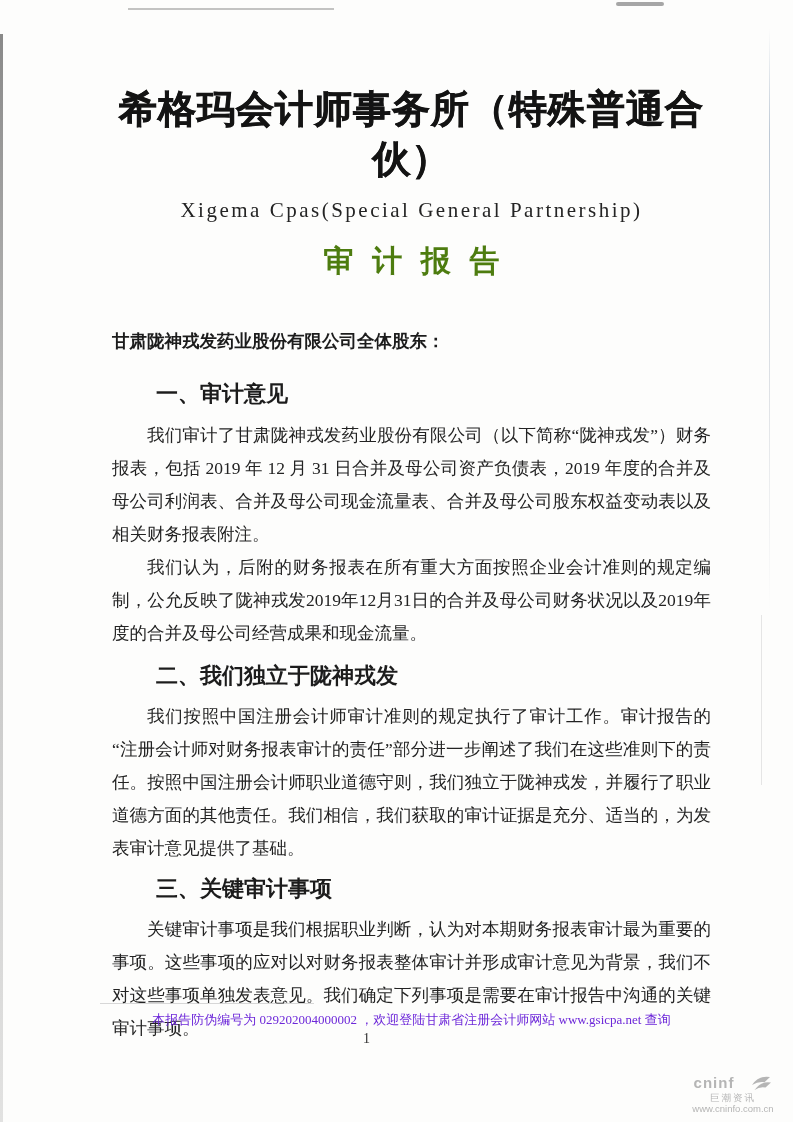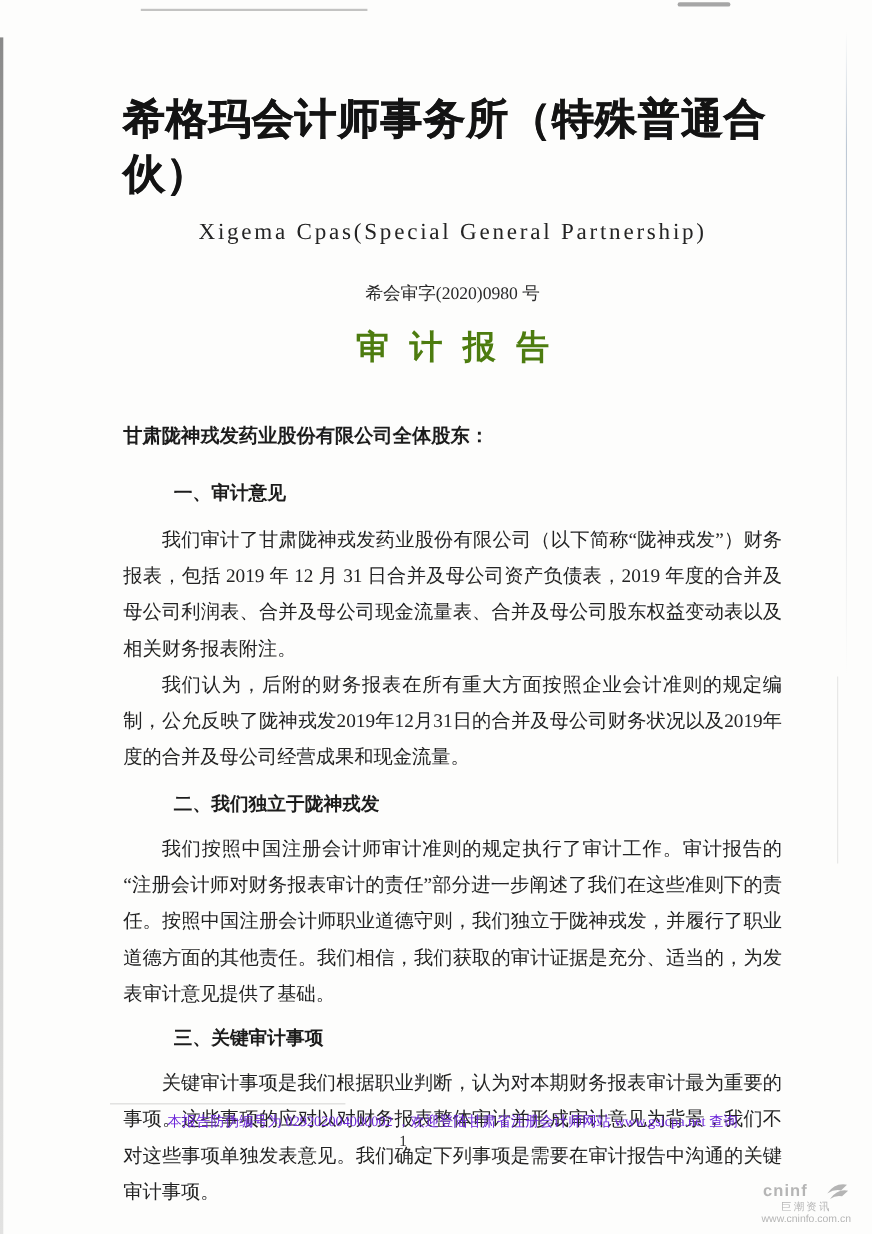--- a/index.html
+++ b/index.html
@@ -50,20 +50,21 @@
   .doc {
     position: absolute;
     left: 0; top: 0; right: 0; bottom: 0;
     padding: 0 82px 0 112px;
   }
   .firm-cn {
     margin: 84px 0 0 0;
     font-size: 38px;
     line-height: 50px;
     font-weight: 900;
+    text-align: center;
     letter-spacing: 1px;
     color: #141414;
     -webkit-text-stroke: 0.6px #141414;
   }
   .firm-en {
     margin-top: 13px;
     font-size: 21px;
     line-height: 27px;
     text-align: center;
     letter-spacing: 2.5px;
@@ -87,22 +88,22 @@
     color: #4d7c0f;
   }
   .salutation {
     margin: 46px 0 0 0;
     font-size: 17.5px;
     line-height: 26px;
     font-weight: 700;
     color: #1c1c1c;
   }
   .sec-heading {
-    margin: 12px;
-    font-size: 17px;
+    margin: 0;
+    font-size: 22px;
     line-height: 24px;
     font-weight: 700;
     text-indent: 2em;
     color: #1c1c1c;
   }
   .h-first   { margin-top: 28px; }
   .h-later   { margin-top: 14px; }
   .h-later2  { margin-top: 12px; }
   .para {
     margin: 0;
@@ -177,21 +178,20 @@
   <div class="artifact top-line"></div>
   <div class="artifact top-dash"></div>
   <div class="artifact right-streak"></div>
   <div class="artifact right-streak2"></div>
   <div class="artifact footer-faint-line"></div>
 
   <div class="doc">
 
     <div class="firm-cn">希格玛会计师事务所（特殊普通合伙）</div>
     <div class="firm-en">Xigema Cpas(Special General Partnership)</div>
-    <div class="ref-no">希会审字(2020)0980 号</div>
     <div class="report-title">审计报告</div>
 
     <p class="salutation">甘肃陇神戎发药业股份有限公司全体股东：</p>
 
     <section>
       <h3 class="sec-heading h-first">一、审计意见</h3>
       <p class="para p-gap">我们审计了甘肃陇神戎发药业股份有限公司（以下简称“陇神戎发”）财务报表，包括 2019 年 12 月 31 日合并及母公司资产负债表，2019 年度的合并及母公司利润表、合并及母公司现金流量表、合并及母公司股东权益变动表以及相关财务报表附注。</p>
       <p class="para">我们认为，后附的财务报表在所有重大方面按照企业会计准则的规定编制，公允反映了陇神戎发2019年12月31日的合并及母公司财务状况以及2019年度的合并及母公司经营成果和现金流量。</p>
     </section>
 

